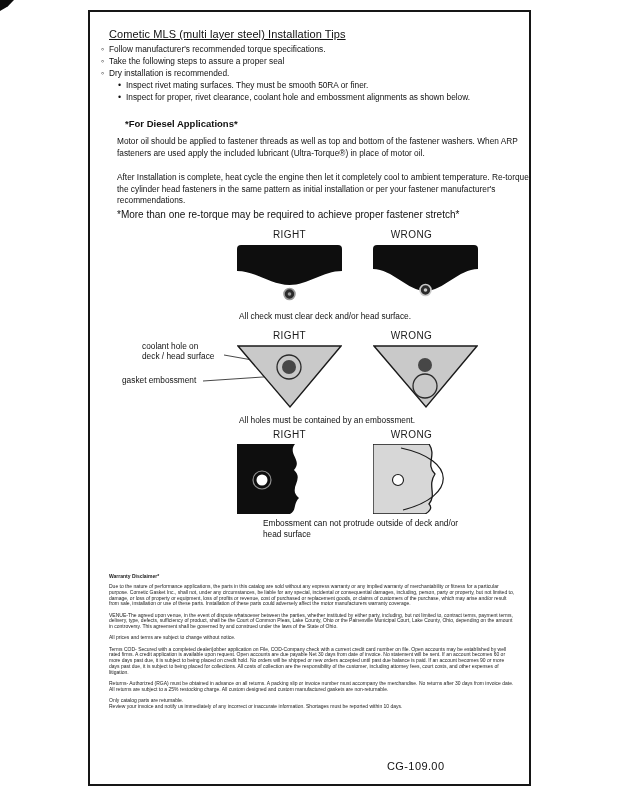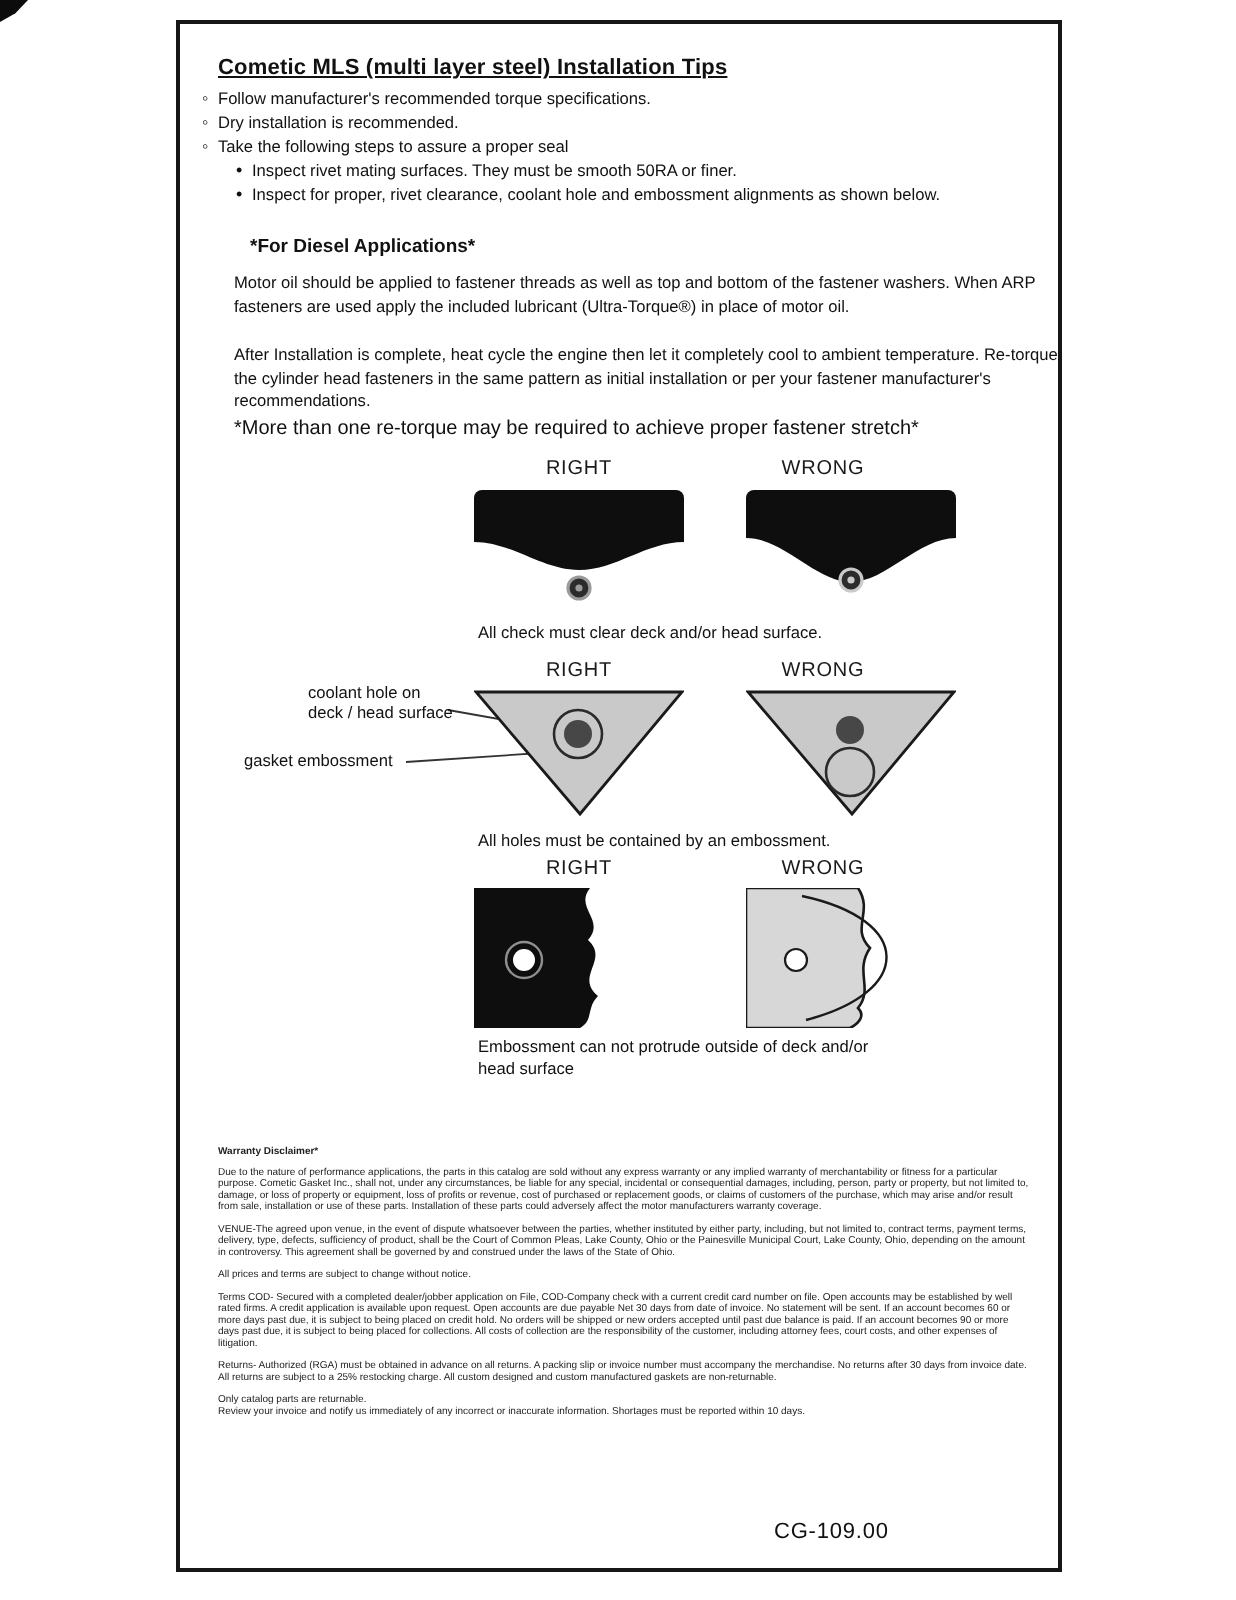--- a/index.html
+++ b/index.html
@@ -11,21 +11,21 @@
   .corner-mark{
     position:absolute;left:0;top:0;width:14px;height:11px;background:#0c0c0c;
     clip-path:polygon(0 0,100% 0,55% 60%,0 100%);
   }
   .frame{
     position:absolute;left:88px;top:10px;width:443px;height:776px;
     border:2px solid #161616;box-sizing:border-box;background:#fff;
   }
   .abs{position:absolute;}
   .title{
-    left:19px;top:9px;font-size:11px;font-weight:bold;
+    left:19px;top:9px;font-size:11px;font-weight:normal;
     text-decoration:underline;letter-spacing:.1px;white-space:nowrap;
   }
   .bullets{left:11px;top:31px;width:420px;font-size:8.3px;line-height:12px;}
   .b1,.b2{white-space:nowrap;}
   .b2{padding-left:17px;}
   .marker{display:inline-block;width:8px;font-size:9px;vertical-align:top;}
   .diesel-heading{left:35px;top:106px;font-size:9.5px;font-weight:bold;}
   .body-para{left:27px;width:414px;font-size:8.3px;line-height:11.5px;margin:0;}
   .p1{top:124px;}
   .p2{top:160px;}
@@ -36,23 +36,23 @@
   .col-right{left:147px;}
   .col-wrong{left:269px;}
   .hdr-row1{top:3px;} .hdr-row2{top:104px;} .hdr-row3{top:203px;}
   .dimg{position:absolute;width:105px;display:block;}
   .img-row1{top:19px;border-radius:4px;}
   .img-row2{top:119px;}
   .img-row3{top:218px;}
   .caption{position:absolute;left:149px;font-size:8.3px;line-height:10.5px;color:#111;}
   .cap-row1{top:85px;white-space:nowrap;}
   .cap-row2{top:189px;white-space:nowrap;text-align:right;}
-  .cap-row3{top:292px;width:215px;}
+  .cap-row3{top:292px;width:215px;margin-left:24px;}
   .ptr-label{position:absolute;font-size:8.3px;line-height:10px;color:#111;white-space:nowrap;}
-  .lbl-coolant{left:52px;top:115px;margin-left:12px;}
+  .lbl-coolant{left:52px;top:115px;}
   .lbl-emboss{left:32px;top:149px;}
   .fineprint-wrap{left:19px;top:561px;width:406px;height:192px;overflow:visible;}
   .fineprint{
     width:812px;transform:scale(0.5);transform-origin:0 0;
     font-size:10px;line-height:11.5px;color:#1c1c1c;text-align:left;
   }
   .fineprint .fp-heading{font-weight:bold;margin:0 0 9px 0;}
   .fineprint p{margin:0 0 11px 0;}
   .fineprint p.closing{margin:0;}
   .footer-code{left:297px;top:748px;font-size:11px;letter-spacing:.4px;color:#111;}
@@ -61,22 +61,22 @@
 <body>
 
 <div class="corner-mark"></div>
 
 <div class="frame">
 
   <h1 class="abs title">Cometic MLS (multi layer steel) Installation Tips</h1>
 
   <div class="abs bullets">
     <div class="b1"><span class="marker">◦</span><span>Follow manufacturer's recommended torque specifications.</span></div>
+    <div class="b1"><span class="marker">◦</span><span>Take the following steps to assure a proper seal</span></div>
     <div class="b1"><span class="marker">◦</span><span>Dry installation is recommended.</span></div>
-    <div class="b1"><span class="marker">◦</span><span>Take the following steps to assure a proper seal</span></div>
     <div class="b2"><span class="marker">•</span><span>Inspect rivet mating surfaces.  They must be smooth 50RA or finer.</span></div>
     <div class="b2"><span class="marker">•</span><span>Inspect for proper, rivet clearance, coolant hole and embossment alignments as shown below.</span></div>
   </div>
 
   <div class="abs diesel-heading">*For Diesel Applications*</div>
   <p class="abs body-para p2">After Installation is complete, heat cycle the engine then let it completely cool to ambient temperature. Re-torque the cylinder head fasteners in the same pattern as initial installation or per your fastener manufacturer's recommendations.</p>
   <p class="abs body-para p1">Motor oil should be applied to fastener threads as well as top and bottom of the fastener washers. When ARP fasteners are used apply the included lubricant (Ultra-Torque®) in place of motor oil.</p>
   <div class="abs note">*More than one re-torque may be required to achieve proper fastener stretch*</div>
 
   <div class="abs diagrams">

